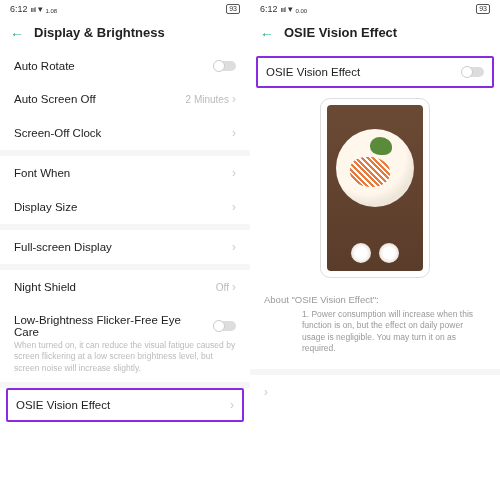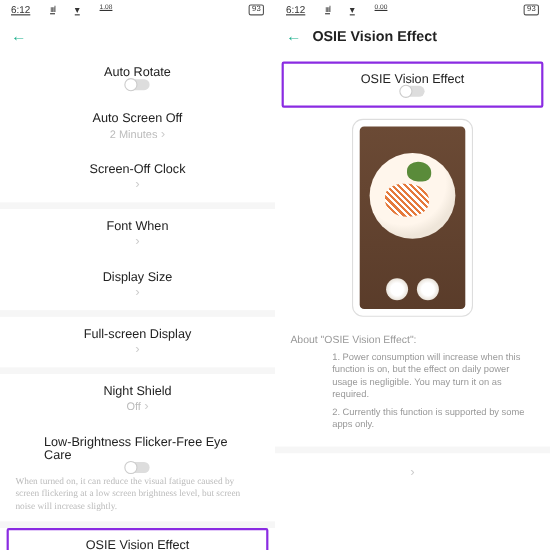--- a/index.html
+++ b/index.html
@@ -1,32 +1,32 @@
 <!DOCTYPE html>
 <html><head>
 <meta charset="utf-8">
 <style>
 * { margin: 0; padding: 0; box-sizing: border-box; }
 body { font-family: -apple-system, "Helvetica Neue", Arial, sans-serif; background: #fff; width: 500px; height: 500px; display: flex; }
 .screen { width: 250px; height: 500px; background: #fff; position: relative; font-size: 11px; color: #222; }
 .status-bar { display: flex; justify-content: space-between; align-items: center; padding: 4px 10px 2px; font-size: 9px; color: #333; }
-.status-left { display: flex; align-items: flex-start; gap: 18px; text-decoration: underline; }
+.status-left { display: flex; align-items: flex-end; gap: 3px; }
 .status-right { display: flex; align-items: center; gap: 3px; }
 .battery { border: 1px solid #555; border-radius: 2px; padding: 0 2px; font-size: 7px; line-height: 8px; }
 .header { display: flex; align-items: center; padding: 8px 10px 10px; gap: 10px; }
 .back-arrow { color: #1aaf8c; font-size: 14px; font-weight: bold; }
 .header-title { font-size: 13px; font-weight: 600; color: #222; }
-.row { display: flex; justify-content: space-between; align-items: center; padding: 10px 14px; flex-direction: column; }
+.row { display: flex; justify-content: space-between; align-items: center; padding: 10px 14px; }
 .row-label { font-size: 11.5px; color: #222; }
 .row-value { font-size: 10px; color: #bbb; }
 .chevron { color: #ccc; font-size: 12px; }
 .toggle { width: 22px; height: 10px; background: #ddd; border-radius: 6px; position: relative; }
 .toggle::after { content: ""; position: absolute; width: 10px; height: 10px; background: #fff; border: 1px solid #ccc; border-radius: 50%; left: -1px; top: -1px; }
 .divider { height: 6px; background: #f6f6f6; }
-.subtext { font-size: 8.5px; color: #bbb; padding: 0 14px 8px; line-height: 1.35; font-family: Liberation Serif, serif; }
+.subtext { font-size: 8.5px; color: #bbb; padding: 0 14px 8px; line-height: 1.35; }
 .highlight { border: 2px solid #8a2be2; border-radius: 2px; margin: 0 6px; }
 .highlight .row { padding: 8px 8px; }
 .phone-preview { margin: 10px auto; width: 110px; height: 180px; border: 1px solid #ddd; border-radius: 10px; padding: 6px; background: #fff; display: flex; align-items: center; justify-content: center; }
 .plate { width: 96px; height: 166px; background: linear-gradient(#6b4a35, #5a3c2a); border-radius: 4px; display: flex; align-items: center; justify-content: center; position: relative; }
 .dish { width: 78px; height: 78px; background: radial-gradient(circle at 40% 35%, #fff6ec 55%, #efe6da 70%); border-radius: 50%; position: relative; top: -20px; overflow: hidden; }
 .food1 { position: absolute; width: 40px; height: 30px; left: 14px; top: 28px; background: repeating-linear-gradient(45deg,#e57a3c,#e57a3c 2px,#fff 2px,#fff 4px); border-radius: 40% 50% 45% 50%; }
 .food2 { position: absolute; width: 22px; height: 18px; left: 34px; top: 8px; background: #5a8b3a; border-radius: 50% 60% 40% 50%; }
 .cups { position: absolute; bottom: 8px; display: flex; gap: 8px; }
 .cup { width: 20px; height: 20px; background: radial-gradient(circle,#fff 40%,#e9e3da 70%); border-radius: 50%; }
 .about-block { padding: 6px 14px 10px; }
@@ -44,20 +44,21 @@
       <span class="signal">ıııl</span>
       <span>▾</span>
       <span style="font-size:6px;line-height:1">1.08</span>
     </div>
     <div class="status-right">
       <span class="battery">93</span>
     </div>
   </div>
   <div class="header">
     <span class="back-arrow">←</span>
+    <span class="header-title">Display &amp; Brightness</span>
   </div>
 
   <div class="row">
     <span class="row-label">Auto Rotate</span>
     <span class="toggle"></span>
   </div>
   <div class="row">
     <span class="row-label">Auto Screen Off</span>
     <span><span class="row-value">2 Minutes</span> <span class="chevron">›</span></span>
   </div>
@@ -131,19 +132,18 @@
       <div class="cups">
           <div class="cup"></div>
           <div class="cup"></div>
         </div>
     </div>
   </div>
 
   <div class="about-block">
     <div class="about-title">About "OSIE Vision Effect":</div>
     <div class="about-item">1. Power consumption will increase when this function is on, but the effect on daily power usage is negligible. You may turn it on as required.</div>
-    <div class="about-item">2. Currently this function is supported by some apps only.</div>
   </div>
   <div class="divider"></div>
   <div class="row">
     <span class="chevron">›</span>
   </div>
 </div>
 
 </body></html>

